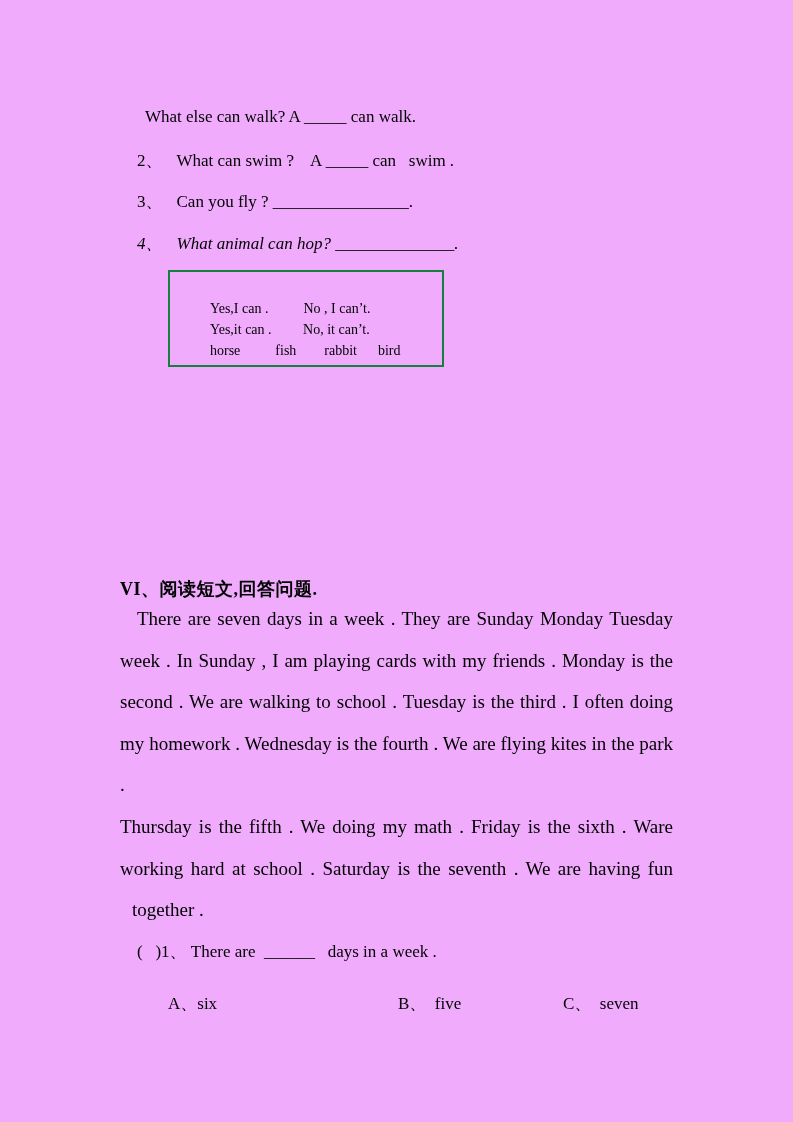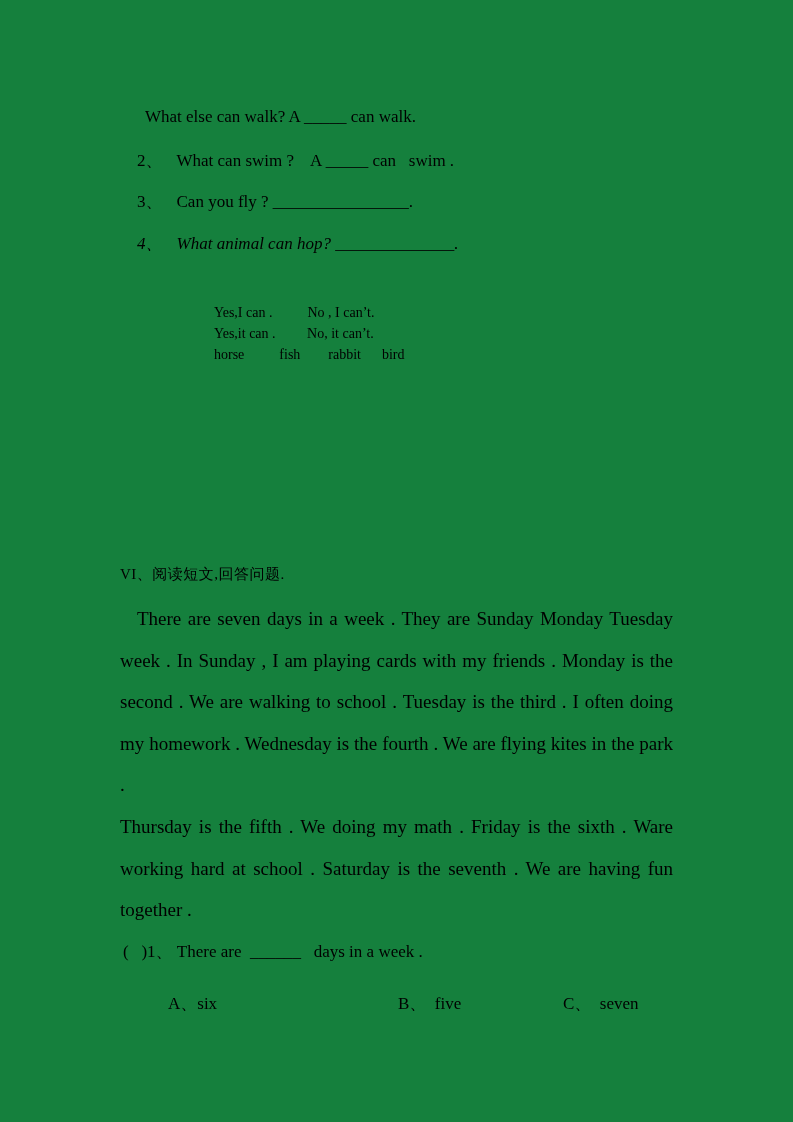--- a/index.html
+++ b/index.html
@@ -4,72 +4,73 @@
 <style>
   html, body {
     margin: 0;
     padding: 0;
     background: #ffffff;
   }
   .page {
     position: relative;
     width: 793px;
     height: 1122px;
-    background: #15803d;
+    background: #f0abfc;
     color: #000000;
     font-family: "Liberation Serif", "DejaVu Serif", serif;
     font-size: 17px;
     overflow: hidden;
   }
   .abs { position: absolute; }
   .pre { white-space: pre; }
 
   .intro-line { left: 145px; top: 107px; }
   .question   { left: 137px; }
   .q2 { top: 149px; }
   .q3 { top: 190px; }
   .q4 { top: 232px; font-style: italic; }
   .q-num  { display: inline-block; margin-right: 14px; }
   .q-text { white-space: pre; text-align: right; }
 
   .answer-box {
     left: 168px;
     top: 270px;
-    width: 308px;
+    width: 276px;
     height: 97px;
     box-sizing: border-box;
-    border: 6px solid #15803d;
+    border: 2px solid #15803d;
     padding: 26px 0 0 40px;
     font-size: 14px;
     line-height: 21px;
   }
   .answer-box .box-line { white-space: pre; }
 
   .section-heading {
     left: 120px;
-    top: 565px;
-    font-size: 15px;
+    top: 577px;
+    font-size: 18px;
     letter-spacing: 0.5px;
+    font-weight: bold;
   }
 
   .passage {
     left: 120px;
     top: 598px;
     width: 553px;
     font-size: 19px;
     line-height: 41.6px;
   }
   .passage .p-line {
     text-align: justify;
     text-align-last: justify;
   }
   .passage .p-line.first { padding-left: 17px; }
-  .passage .p-line.last  { text-align-last: left; }
+  .passage .p-line.last  { text-align-last: left; margin-left: 12px; }
 
-  .sub-question { left: 123px; top: 940px; white-space: pre; text-align: right; }
+  .sub-question { left: 137px; top: 940px; white-space: pre; text-align: right; }
 
   .options { left: 168px; top: 992px; }
   .opt { display: inline-block; white-space: pre; vertical-align: top; }
   .optA { width: 230px; }
   .optB { width: 165px; }
 </style>
 </head>
 <body>
 
 <div class="page">

